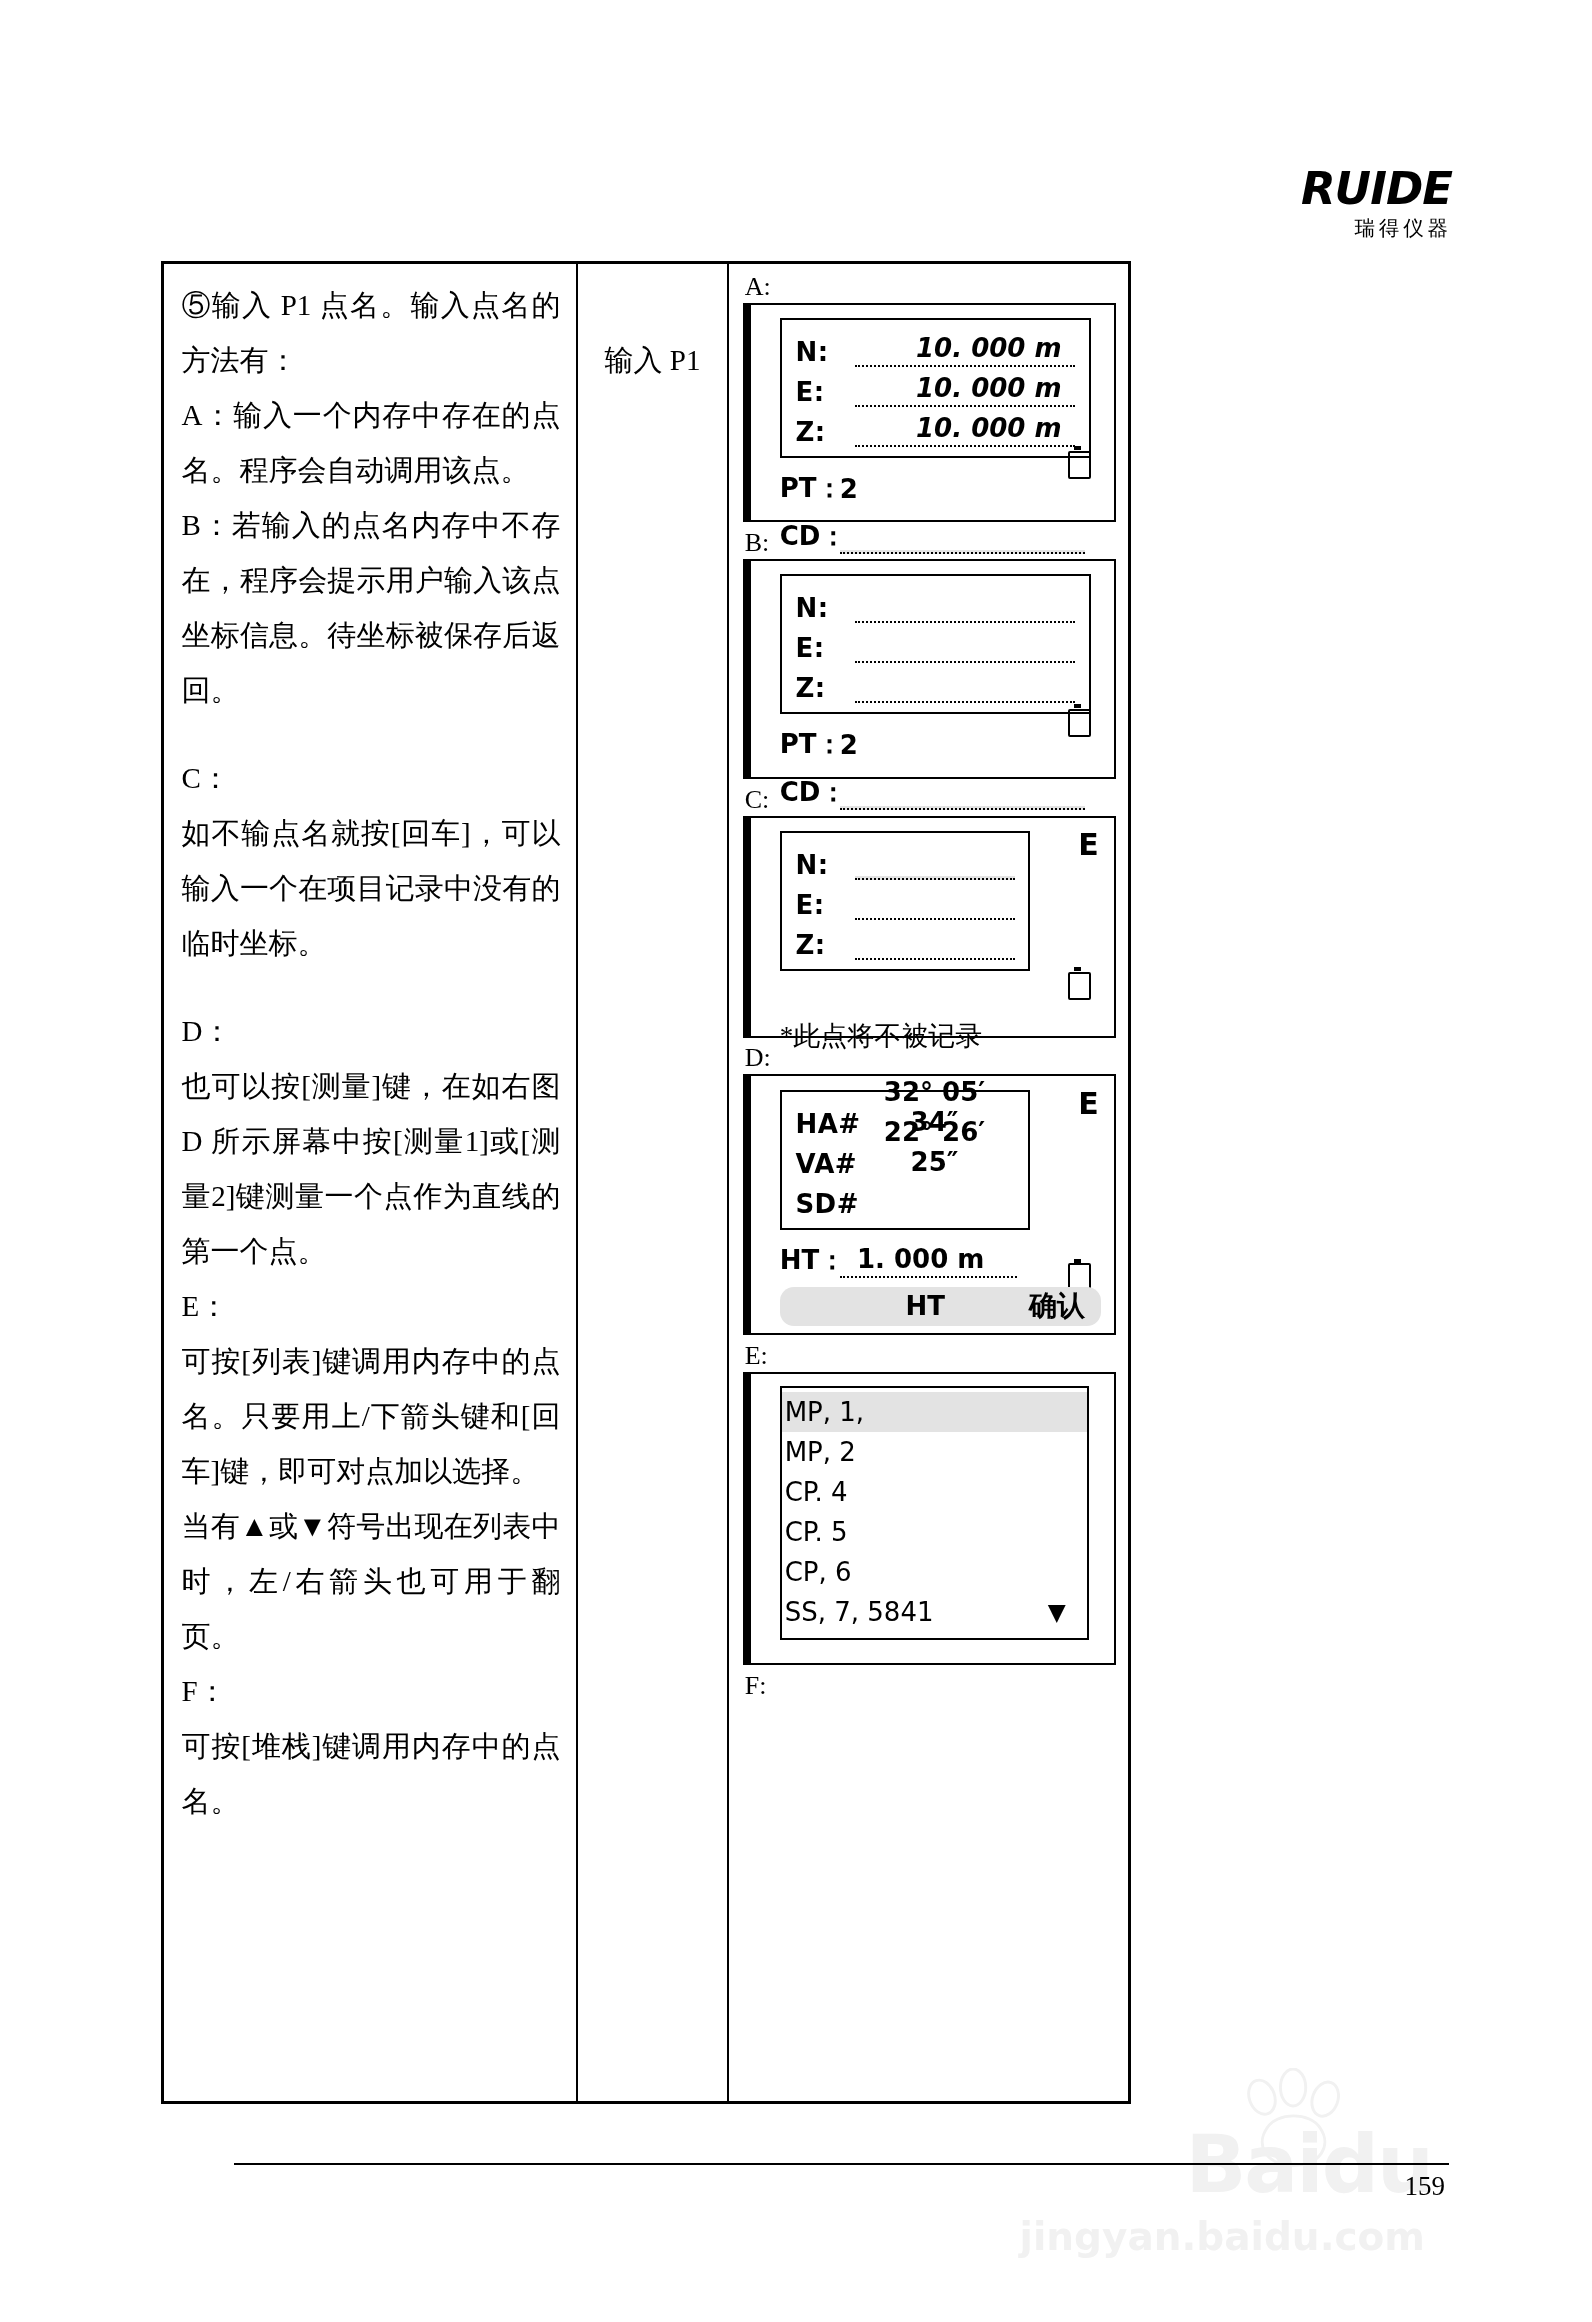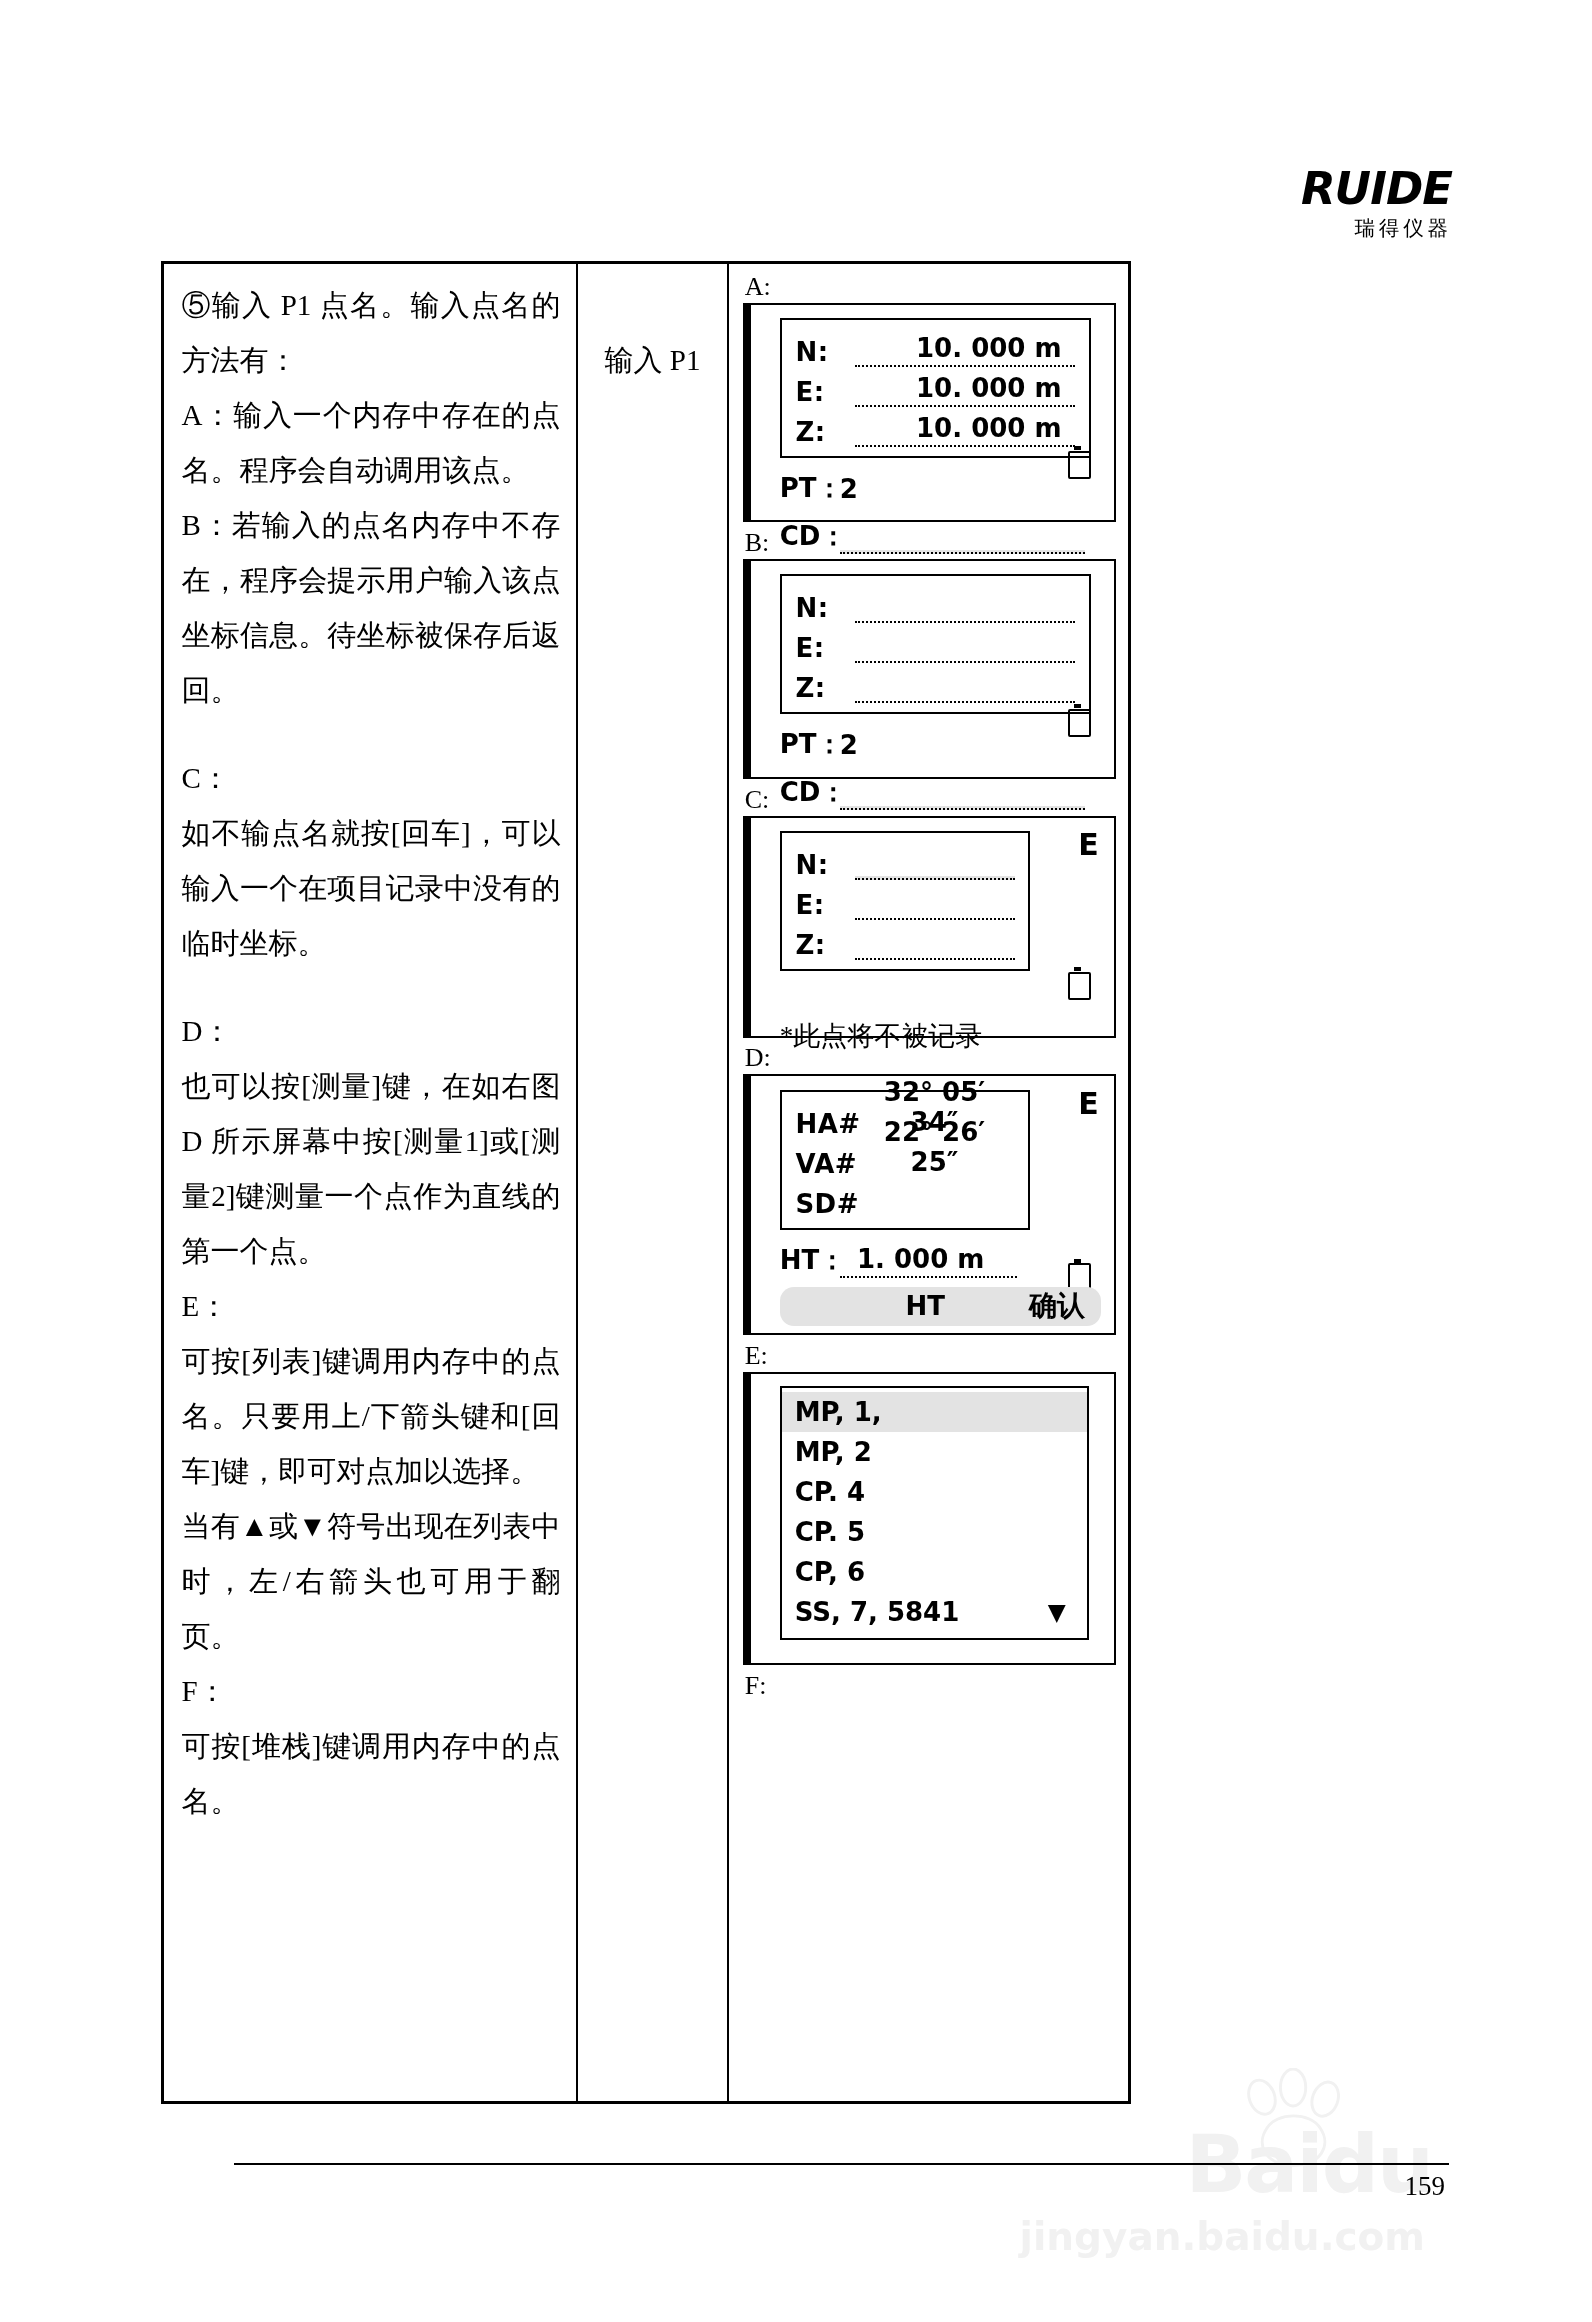--- a/index.html
+++ b/index.html
@@ -78,21 +78,21 @@
   .fld .lab{
     font-weight:bold;font-size:26px;width:60px;flex:none;
     letter-spacing:0.5px;
   }
   .fld .val{
     flex:1;border-bottom:2.9px dotted #000;
     text-align:right;font-weight:bold;font-size:26px;
     padding-bottom:2px;padding-right:13.7px;position:relative;
   }
   .fld .val.shade{background:#e3e3e3;}
-  .fld .val.plain{border-bottom:2.9px dotted #000;}
+  .fld .val.plain{border-bottom:2.9px dotted #000;font-style:italic;}
   .row-out{
     display:flex;align-items:flex-end;height:42px;
     margin:5.9px 29px 0 29px;
   }
   .row-out .lab{font-weight:bold;font-size:26px;width:60px;flex:none;}
   .row-out .val{
     flex:1;font-weight:bold;font-size:26px;
     padding-bottom:2px;
   }
   .row-out .val.dot{border-bottom:2.9px dotted #000;text-align:right;padding-right:15.6px;}
@@ -118,21 +118,21 @@
     background:#e3e3e3;display:flex;align-items:center;justify-content:flex-end;border-radius:14px;
   }
   .softbar span{font-weight:bold;font-size:26px;}
   .softbar .k1{margin-right:84px;}
   .softbar .k2{margin-right:15.6px;font-family:"Liberation Serif","DejaVu Serif",serif;font-size:28px;}
 
   .listbox{
     border:2px solid #000;margin:11.7px 25px 0 29px;padding:3.9px 0 5.9px 0;
   }
   .litem{
-    font-weight:bold;font-size:26px;line-height:40px;padding-left:13px;position:relative;
+    font-weight:normal;font-size:26px;line-height:40px;padding-left:3px;position:relative;
   }
   .litem.sel{background:#e3e3e3;}
   .caret{position:absolute;right:21.5px;font-size:23.4px;}
 
   
   .footrule{position:absolute;left:234px;right:144px;top:2163px;border-top:2.9px solid #000;}
   .pageno{position:absolute;right:148px;top:2171px;font-size:27px;}
 
   .wm{
     position:absolute;color:#f1f1f1;font-family:"DejaVu Sans","Liberation Sans",sans-serif;

